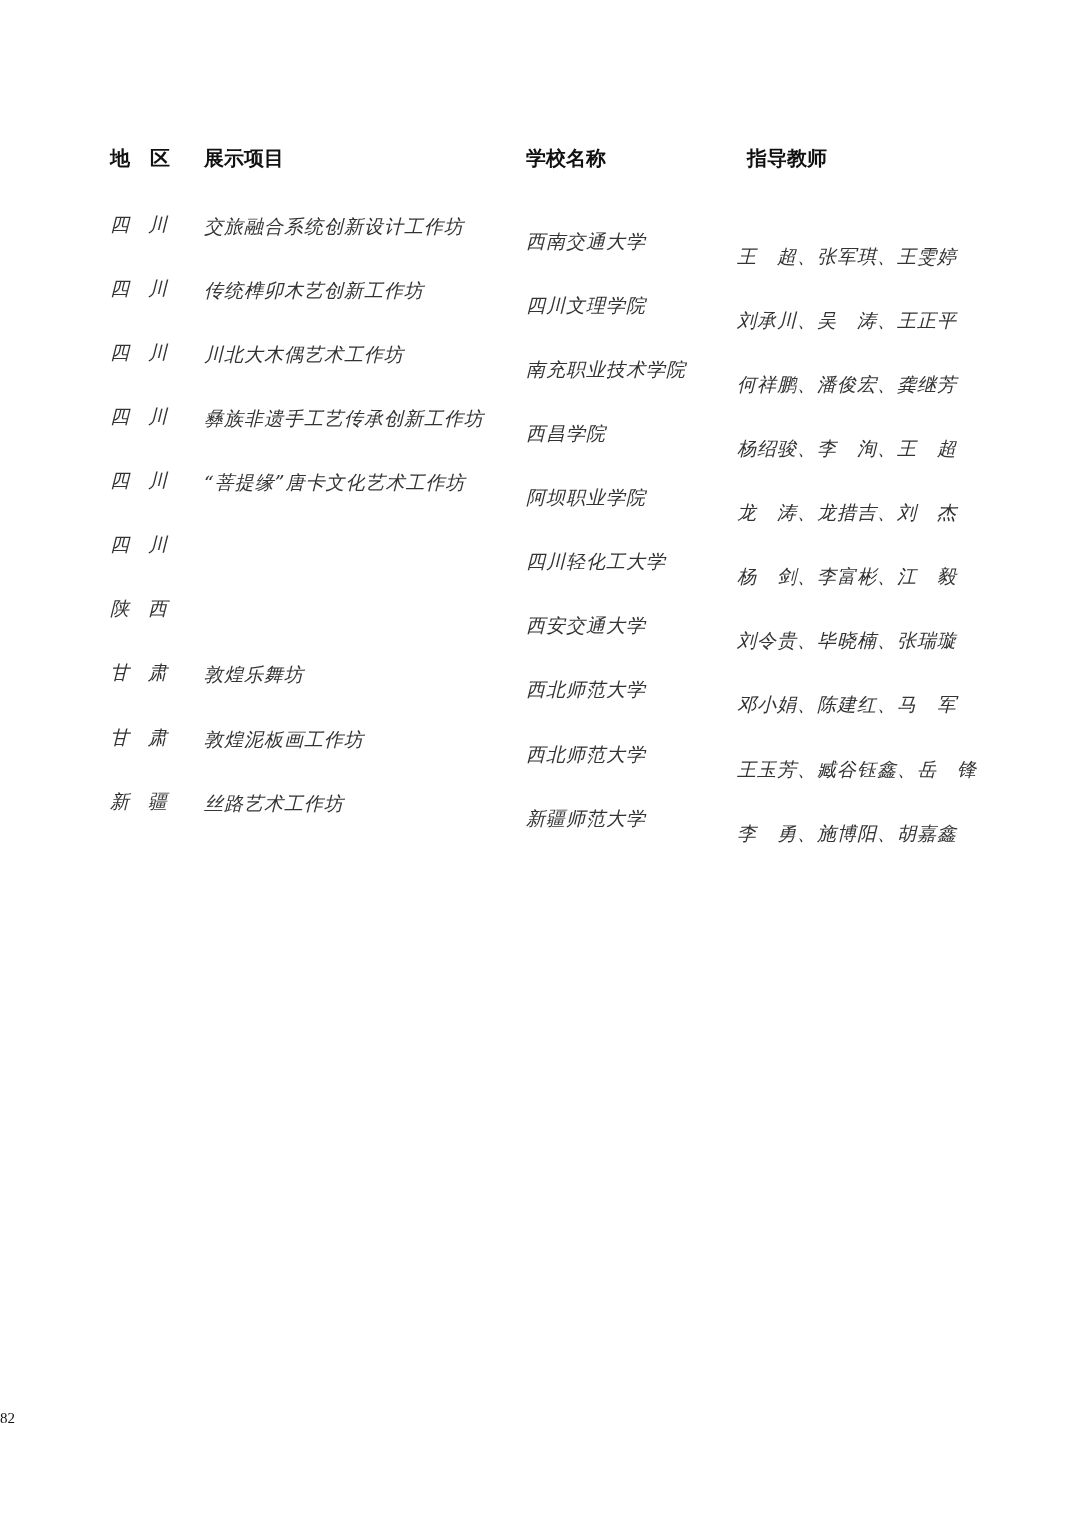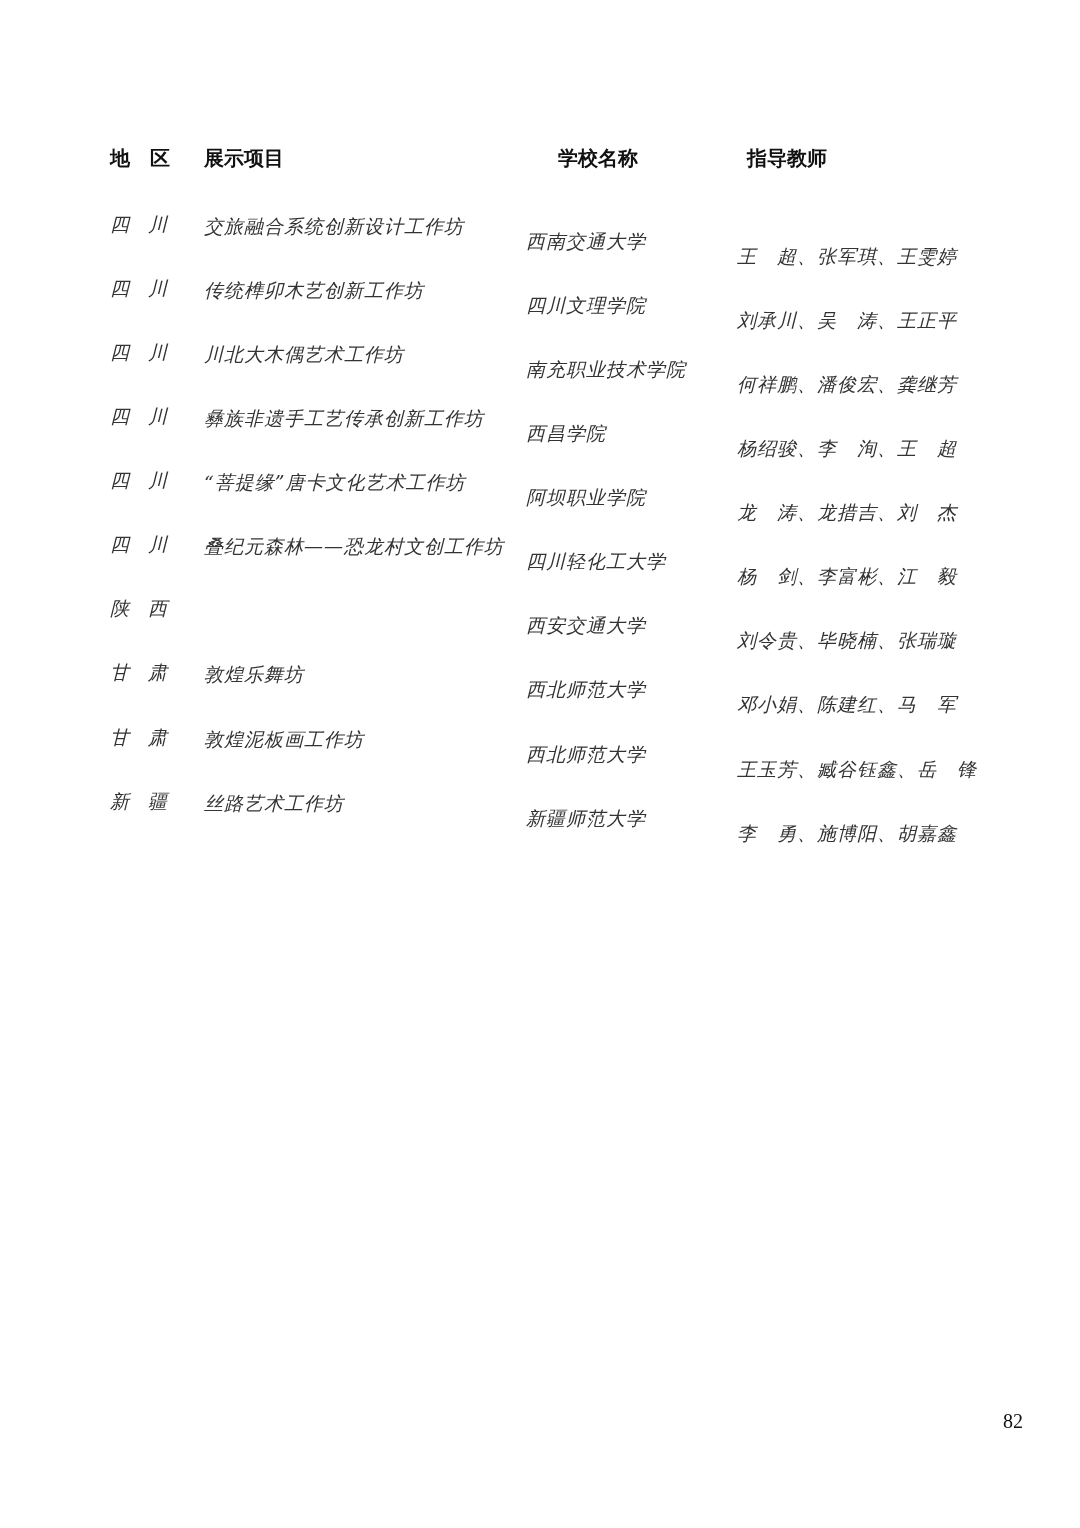--- a/index.html
+++ b/index.html
@@ -1,29 +1,29 @@
 <!DOCTYPE html>
 <html><head>
 <meta charset="utf-8">
 <style>
   html, body { margin: 0; padding: 0; background: #ffffff; }
   body { width: 1080px; height: 1528px; position: relative; font-family: "DejaVu Serif", "Liberation Serif", serif; color: #222; overflow: hidden; }
   .header { position: absolute; top: 145px; left: 0; width: 984px; height: 32px; font-family: "DejaVu Sans", "Liberation Sans", sans-serif; font-weight: bold; font-size: 20px; color: #111; }
   .header span { position: absolute; top: 0; white-space: nowrap; }
   .h-region { left: 110px; letter-spacing: 20px; }
   .h-project { left: 204px; }
-  .h-school { left: 558px; text-align: center; }
+  .h-school { left: 526px; text-align: center; }
   .h-teacher { left: 747px; }
   .row { position: absolute; left: 0; width: 1080px; height: 40px; font-size: 19px; color: #333; }
   .row span { position: absolute; white-space: nowrap; font-style: italic; }
   .c-region { left: 110px; letter-spacing: 19px; }
   .c-project { left: 204px; letter-spacing: 1px; width: 320px; white-space: normal !important; line-height: 29px; }
   .c-school { left: 526px; letter-spacing: 1px; margin-top: 17px; }
   .c-teacher { left: 737px; letter-spacing: 1px; white-space: pre !important; margin-top: 32px; }
-  .page-num { position: absolute; top: 1410px; left: 0; width: 1023px; text-align: right; font-size: 20px; font-family: "Liberation Serif", serif; color: #111; }
+  .page-num { position: absolute; top: 1410px; left: 0; width: 1023px; text-align: left; font-size: 15px; font-family: "Liberation Serif", serif; color: #111; }
 </style>
 </head>
 <body>
 
 <div class="header">
   <span class="h-region">地区</span>
   <span class="h-project">展示项目</span>
   <span class="h-school">学校名称</span>
   <span class="h-teacher">指导教师</span>
 </div>
@@ -58,21 +58,20 @@
 
 <div class="row" style="top:468px">
   <span class="c-region">四川</span>
   <span class="c-project">“菩提缘”唐卡文化艺术工作坊</span>
   <span class="c-school">阿坝职业学院</span>
   <span class="c-teacher">龙　涛、龙措吉、刘　杰</span>
 </div>
 
 <div class="row" style="top:532px">
   <span class="c-region">四川</span>
-  <span class="c-project">叠纪元森林——恐龙村文创工作坊</span>
   <span class="c-school">四川轻化工大学</span>
   <span class="c-teacher">杨　剑、李富彬、江　毅</span>
 </div>
 
 <div class="row" style="top:596px">
   <span class="c-region">陕西</span>
   <span class="c-school">西安交通大学</span>
   <span class="c-teacher">刘令贵、毕晓楠、张瑞璇</span>
 </div>
 

